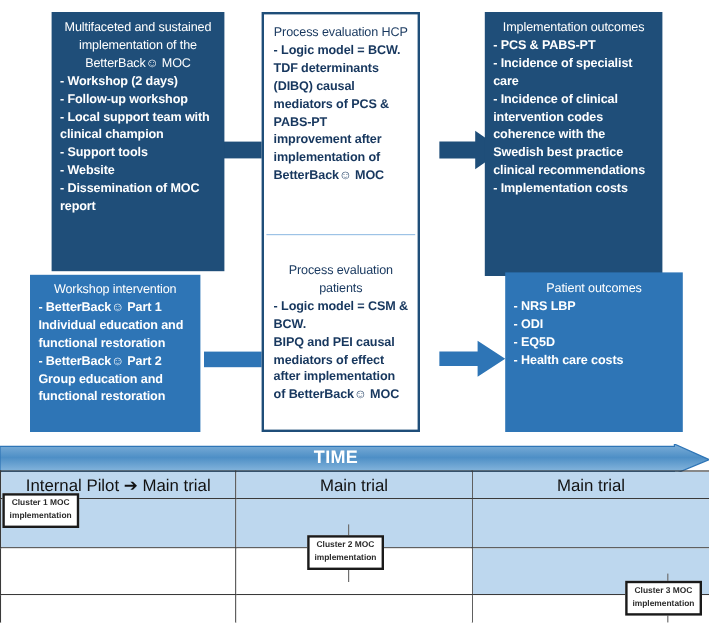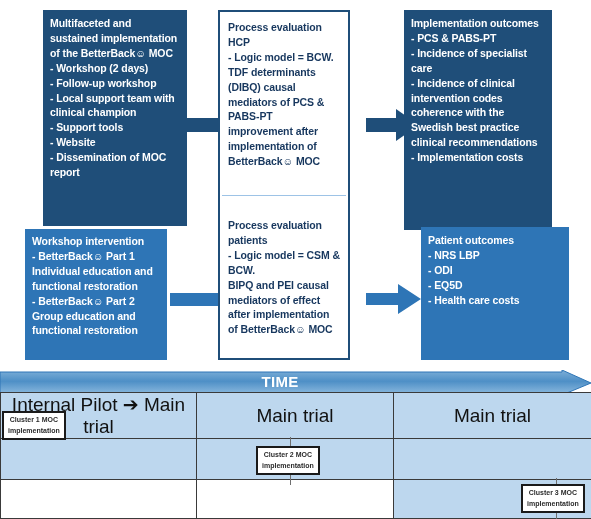--- a/index.html
+++ b/index.html
@@ -35,21 +35,22 @@
     background: #2E75B6;
     color: #ffffff;
   }
   .box-white {
     background: #ffffff;
     color: #17375E;
     border: 2px solid #1F4E79;
   }
   .box .title {
     display: block;
-    font-weight: bold;
+    text-align: center;
+    font-weight: normal;
   }
   .box .body {
     display: block;
     text-align: left;
     font-weight: bold;
   }
   .box .body .ln {
     display: block;
     white-space: pre-wrap;
   }
@@ -96,21 +97,21 @@
   }
   #timeline td {
     border: 1px solid #3a3a3a;
     padding: 0;
     height: 28px;
     vertical-align: middle;
     position: relative;
   }
   #timeline td.hdr {
     text-align: center;
-    font-size: 19px;
+    font-size: 14px;
     font-weight: normal;
     color: #111111;
     height: 22px;
     background: #BDD7EE;
   }
   #timeline td.shaded { background: #BDD7EE; }
   #timeline td.plain  { background: #ffffff; }
   #timeline tr.r1 td { height: 40px; }
   #timeline tr.r2 td { height: 38px; }
   #timeline tr.r3 td { height: 38px; }

